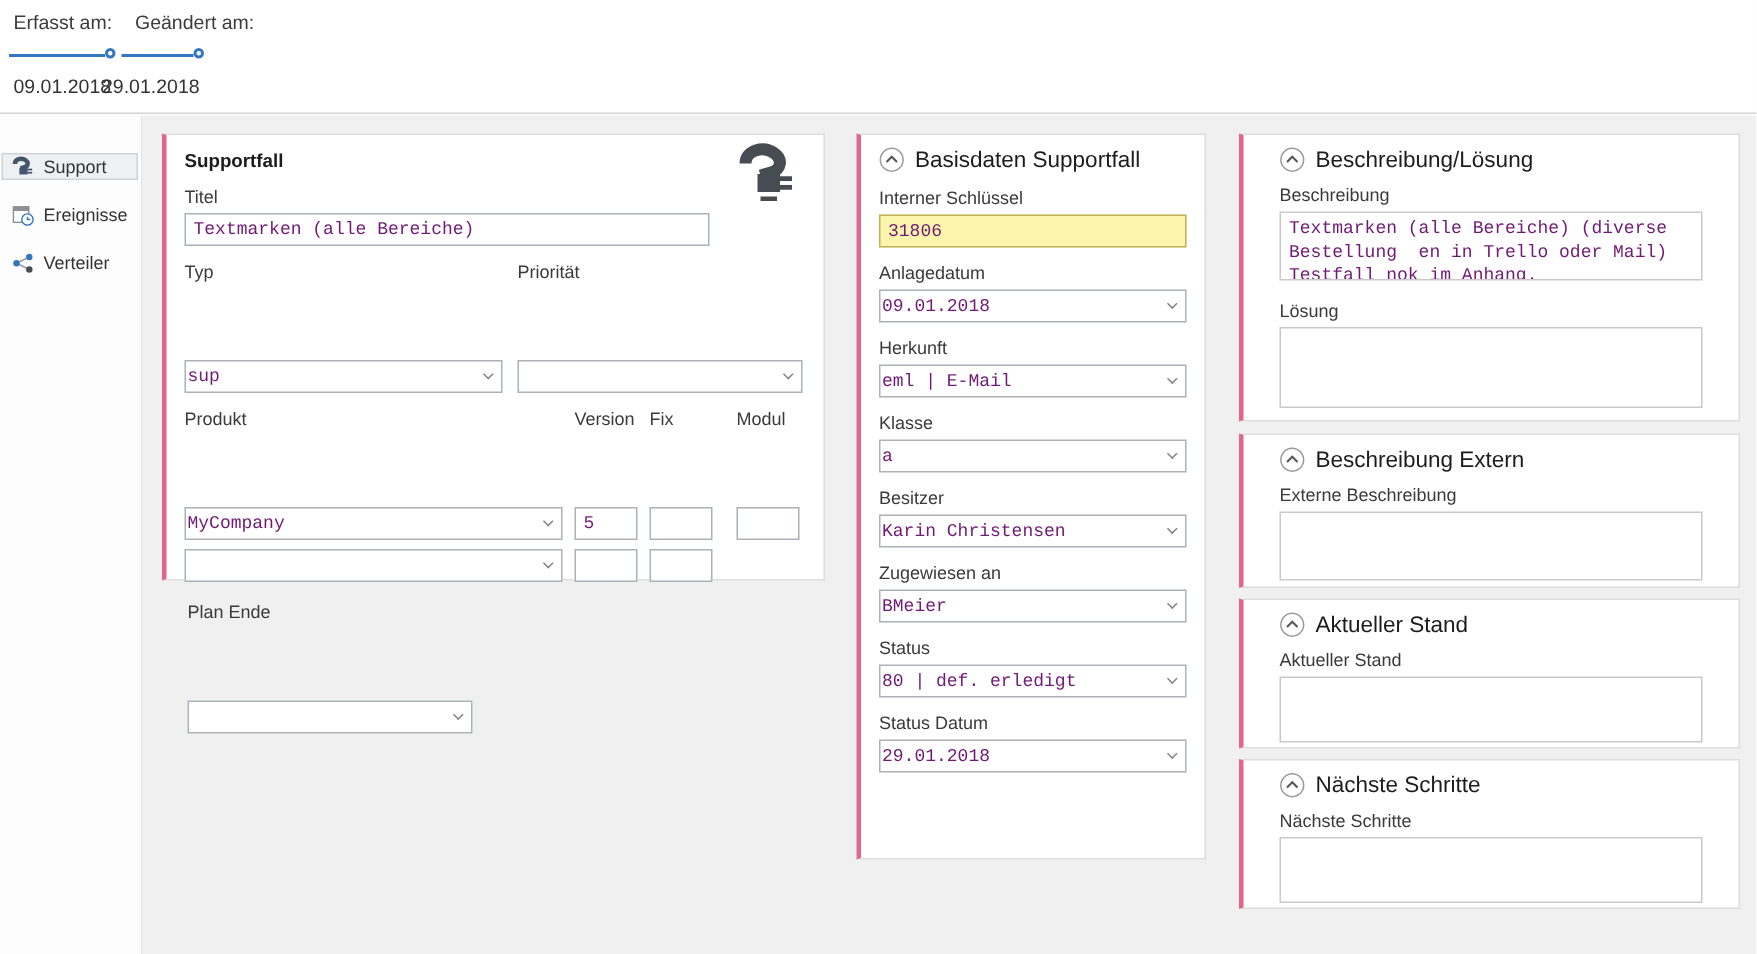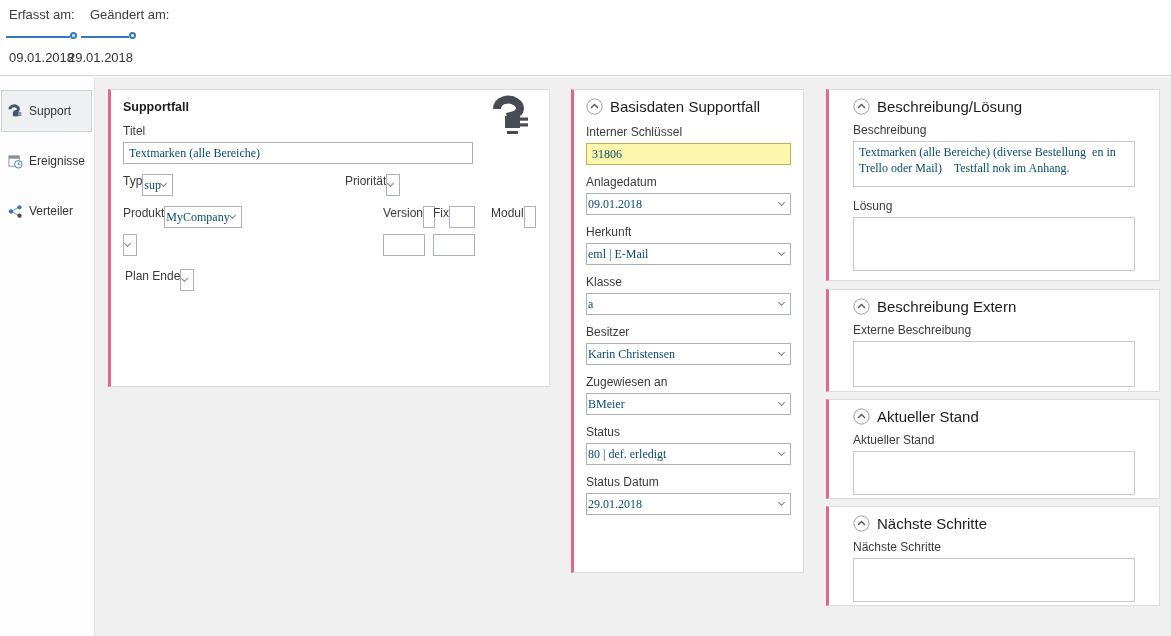--- a/index.html
+++ b/index.html
@@ -20,56 +20,56 @@
     border:2px solid #3576c0; border-radius:50%; }
   .tl-d1 { left:70px; }
   .tl-d2 { left:129px; }
   .topbar .date { position:absolute; top:50px; font-size:13px; color:#333; }
   .date-1 { left:9px; }
   .date-2 { left:68px; }
 
   
   .sidebar { position:absolute; top:77px; left:0; bottom:0; width:95px;
     background:#fdfdfd; border-right:1px solid #e2e2e2; padding-top:10px; }
-  .side-item { display:flex; align-items:center; gap:5px; height:40px;
-    padding:0 4px 0 5px; margin:4px 3px 10px 2px; font-size:12px; color:#333; cursor:default; }
+  .side-item { display:flex; align-items:center; gap:5px; height:16px;
+    padding:0 4px 0 5px; margin:16px 3px 10px 2px; font-size:12px; color:#333; cursor:default; }
   .side-item.active { background:#eef0f2; outline:1px solid #ccd1d6; }
   .side-item .icon { flex:none; width:17px; height:16px; display:flex;
     align-items:center; justify-content:center; }
 
   
   .content { position:absolute; top:77px; left:95px; right:0; bottom:0;
     background:#f0f0f1; }
   .panel { position:absolute; background:#fff; border:1px solid #dcdcdc;
     border-left:3px solid #e4658a; }
   .panel-head { display:flex; align-items:center; gap:7px; }
   .panel-title { font-size:15px; color:#1c1c1c; }
   .panel-title.bold { font-weight:bold; font-size:12.5px; }
   .collapse-btn { flex:none; width:17px; height:17px; cursor:pointer; background:none; border:none; padding:0; }
 
   .flabel { font-size:12px; color:#3a3a3a; margin-bottom:4px; }
   .ctl, .dd, textarea.ta {
-    border:1px solid #abb1b8; background:#fff; font-size:12px; color:#0c4a6e;
-    font-family:Liberation Serif, serif; }
+    border:1px solid #abb1b8; background:#fff; font-size:12px; color:#701a75;
+    font-family:Liberation Mono, monospace; }
   .ctl { height:22px; padding:0 5px; width:100%; }
   .ctl.hl { background:#fcf5ac; border-color:#bdb25a; }
   .dd { height:22px; display:flex; align-items:center; justify-content:space-between;
     padding:0 6px 0 1px; cursor:default; }
   .dd .txt { overflow:hidden; white-space:nowrap; }
   .chev { flex:none; width:5px; height:5px; border-right:1.2px solid #808080;
     border-bottom:1.2px solid #808080; transform:rotate(45deg); margin-top:-3px; }
   textarea.ta { width:100%; border-color:#c9c9c9; resize:none; padding:3px 5px;
     line-height:1.3; }
 
   
   .p-supportfall { left:13px; top:12px; width:442px; height:298px; padding:10px 14px 0 12px; }
   .sf-logo { position:absolute; top:5px; right:14px; }
   .titel-input { width:350px; display:block; }
   .row { display:flex; gap:8px; margin-top:10px; }
-  .col { display:flex; flex-direction:row; }
+  .col { display:flex; flex-direction:column;gap:48px; }
   .w-typ { width:212px; }
   .w-pri { width:190px; margin-left:2px; }
   .w-prod { width:252px; }
   .w-sm { width:42px; }
   .ml { margin-left:8px; }
 
   
   .p-basisdaten { left:476px; top:12px; width:233px; height:484px; padding:8px 12px; }
   .bd-field { margin-top:10px; }
 

